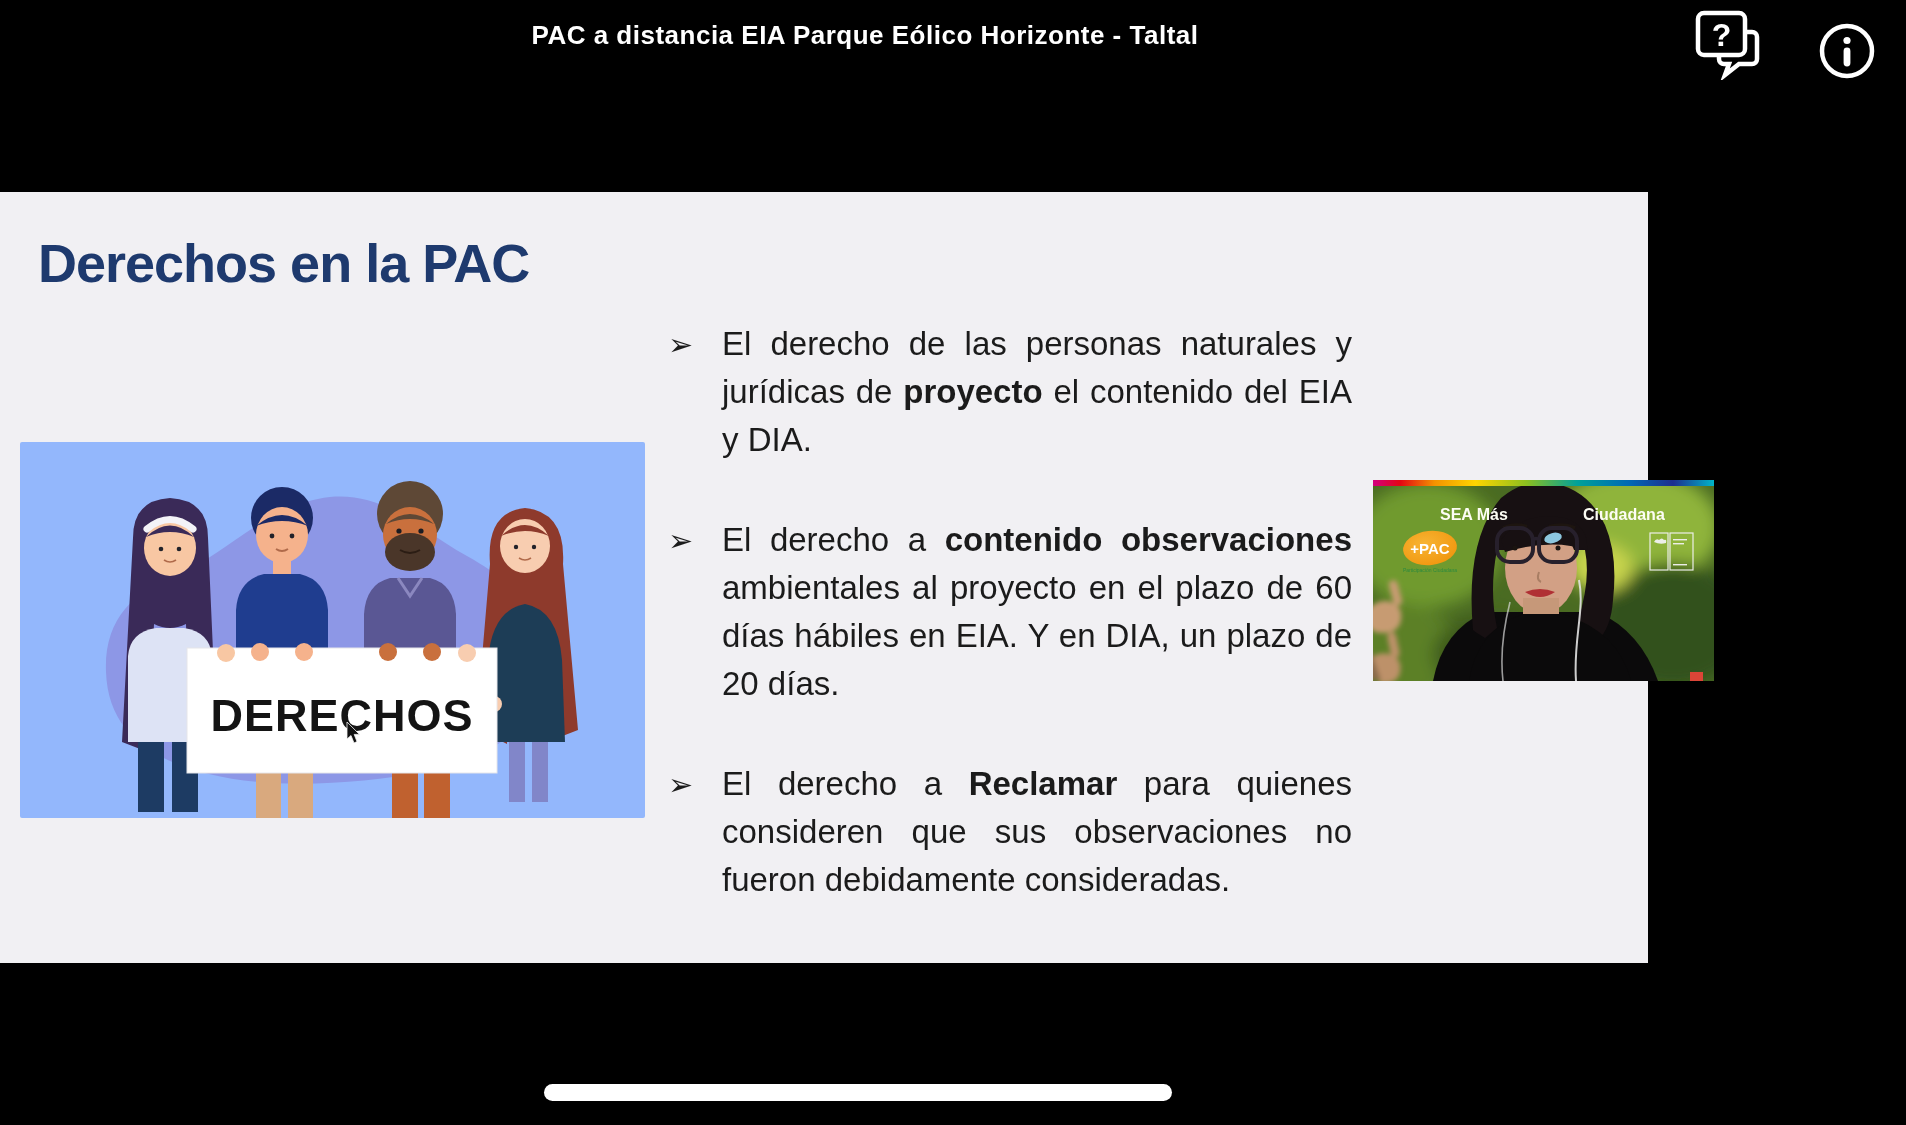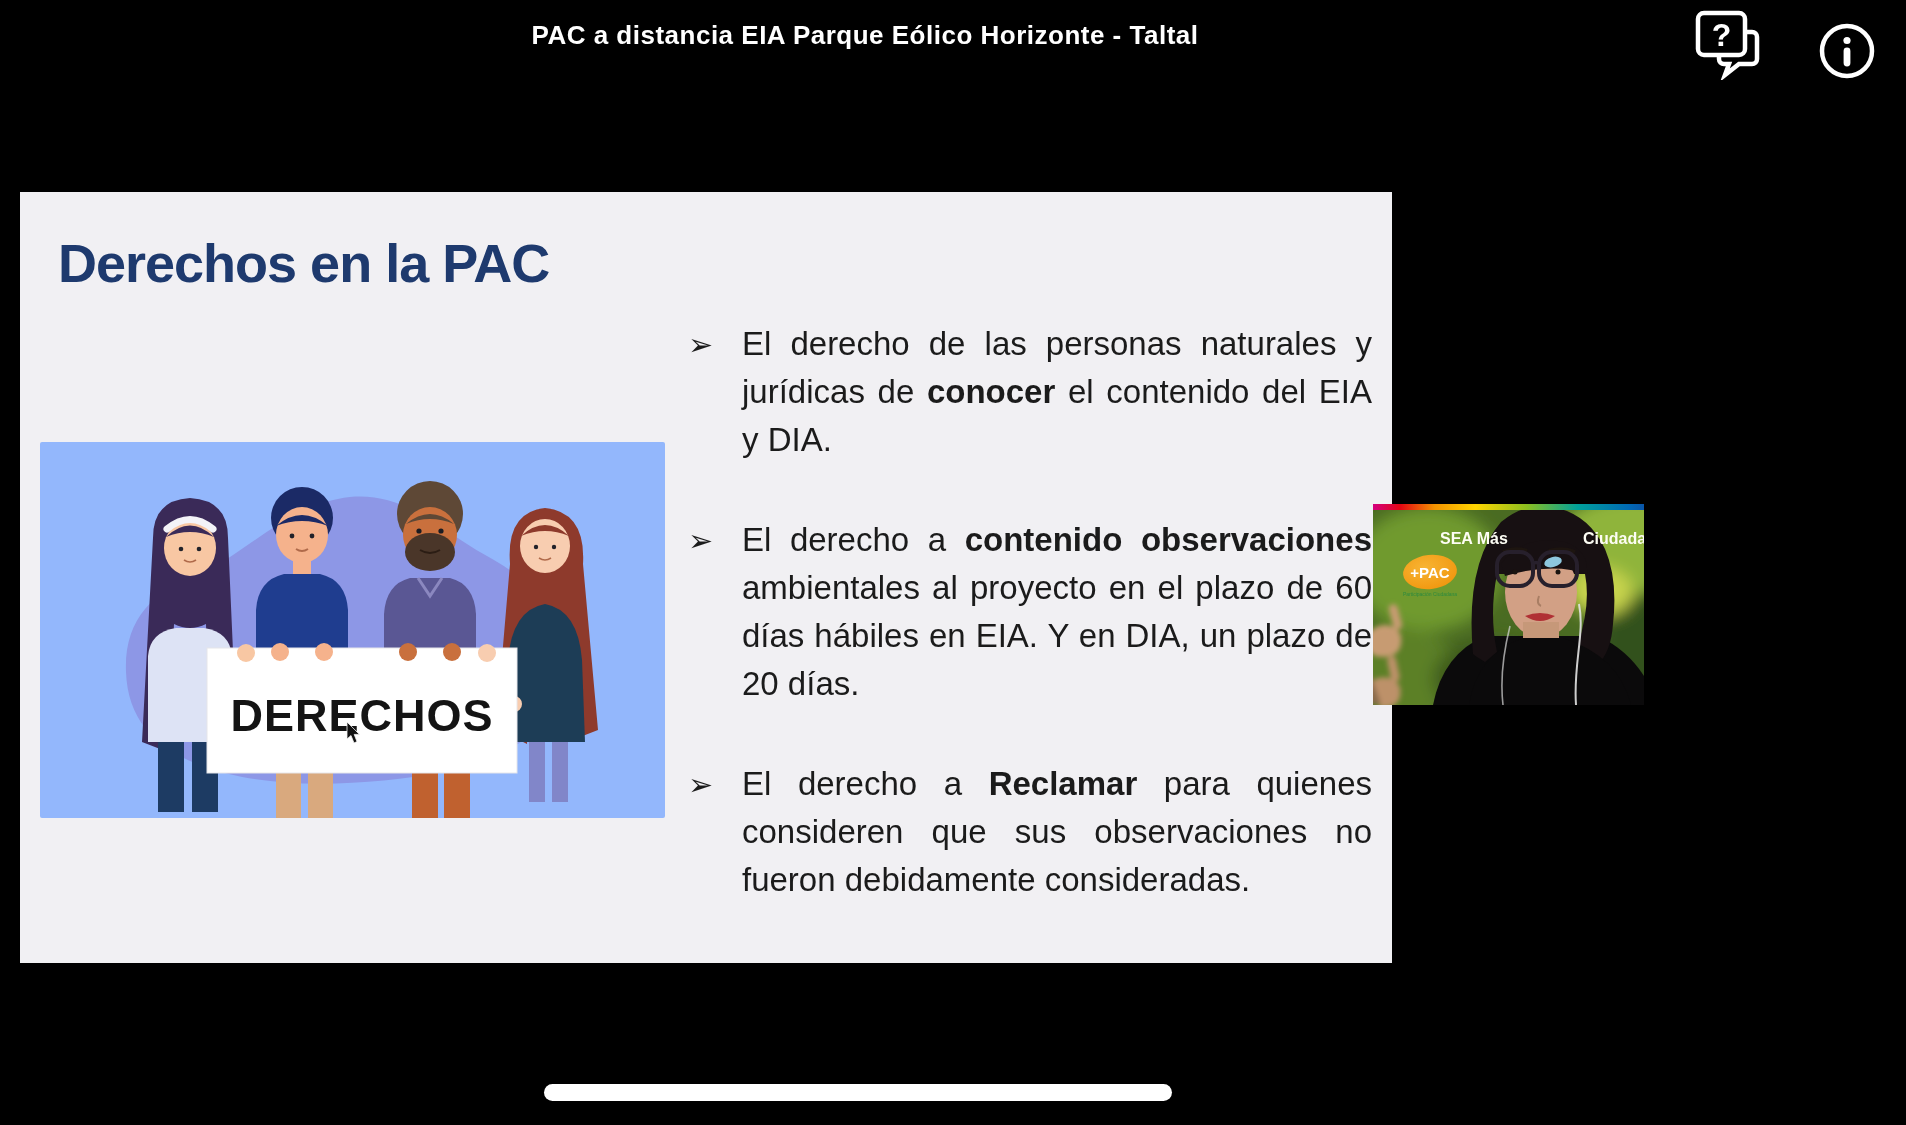--- a/index.html
+++ b/index.html
@@ -11,23 +11,22 @@
   .meeting-title{
     position:absolute;left:312px;top:20px;width:1106px;
     color:#fff;font-size:26px;font-weight:bold;text-align:center;
     white-space:nowrap;letter-spacing:.5px;
   }
   .topbar-btn{position:absolute;background:none;border:none;padding:0;cursor:pointer;}
   .btn-qa{left:1694px;top:10px;width:72px;height:70px;}
   .btn-info{left:1818px;top:22px;width:60px;height:60px;}
   
   .slide{
-    position:absolute;left:0;top:192px;width:1372px;height:771px;
+    position:absolute;left:0;top:192px;width:1648px;height:771px;
     background:#f1f0f3;
-    margin-left:20px;
   }
   .slide-title{
     position:absolute;left:38px;top:40px;
     color:#1e3a6e;font-size:54px;font-weight:bold;letter-spacing:-1px;
   }
   .illustration{position:absolute;left:20px;top:250px;width:625px;height:376px;border-radius:27px;}
   .bullets{
     position:absolute;left:668px;top:128px;width:684px;margin:0;padding:0;list-style:none;
   }
   .bullets li{
@@ -37,21 +36,21 @@
   .bullets li:last-child{margin-bottom:0;}
   .bullet-arrow{
     position:absolute;left:0;top:1px;font-size:30px;color:#1b1b1b;
     font-family:"DejaVu Sans",sans-serif;
   }
   .bullets b{font-weight:bold;}
   
   .cursor{position:absolute;left:346px;top:722px;width:20px;height:24px;}
   
   .webcam{
-    position:absolute;left:1373px;top:504px;width:271px;height:201px;
+    position:absolute;left:1373px;top:480px;width:341px;height:201px;
     overflow:hidden;background:#0ea5e9;
   }
   
   .home-indicator{
     position:absolute;left:544px;top:1084px;width:628px;height:17px;
     background:#fff;border-radius:9px;
   }
 </style>
 </head>
 <body>
@@ -145,21 +144,21 @@
         <circle cx="240" cy="210" r="9" fill="#f5b28c"></circle>
         <circle cx="284" cy="210" r="9" fill="#f5b28c"></circle>
         <circle cx="368" cy="210" r="9" fill="#c9703d"></circle>
         <circle cx="412" cy="210" r="9" fill="#c9703d"></circle>
         <circle cx="447" cy="211" r="9" fill="#f8cdb0"></circle>
       </svg>
     </div>
 
     <ul class="bullets">
       <li>
-        <span class="bullet-arrow">➢</span><span>El derecho de las personas naturales y jurídicas de </span><b>conocer</b><span> el contenido del EIA y DIA.</span>
+        <span class="bullet-arrow">➢</span><span>El derecho de las personas naturales y jurídicas de </span><b>proyecto</b><span> el contenido del EIA y DIA.</span>
       </li>
       <li>
         <span class="bullet-arrow">➢</span><span>El derecho a </span><b>contenido observaciones</b><span> ambientales al proyecto en el plazo de 60 días hábiles en EIA. Y en DIA, un plazo de 20 días.</span>
       </li>
       <li>
         <span class="bullet-arrow">➢</span><span>El derecho a </span><b>Reclamar</b><span> para quienes consideren que sus observaciones no fueron debidamente consideradas.</span>
       </li>
     </ul>
   </div>
 

